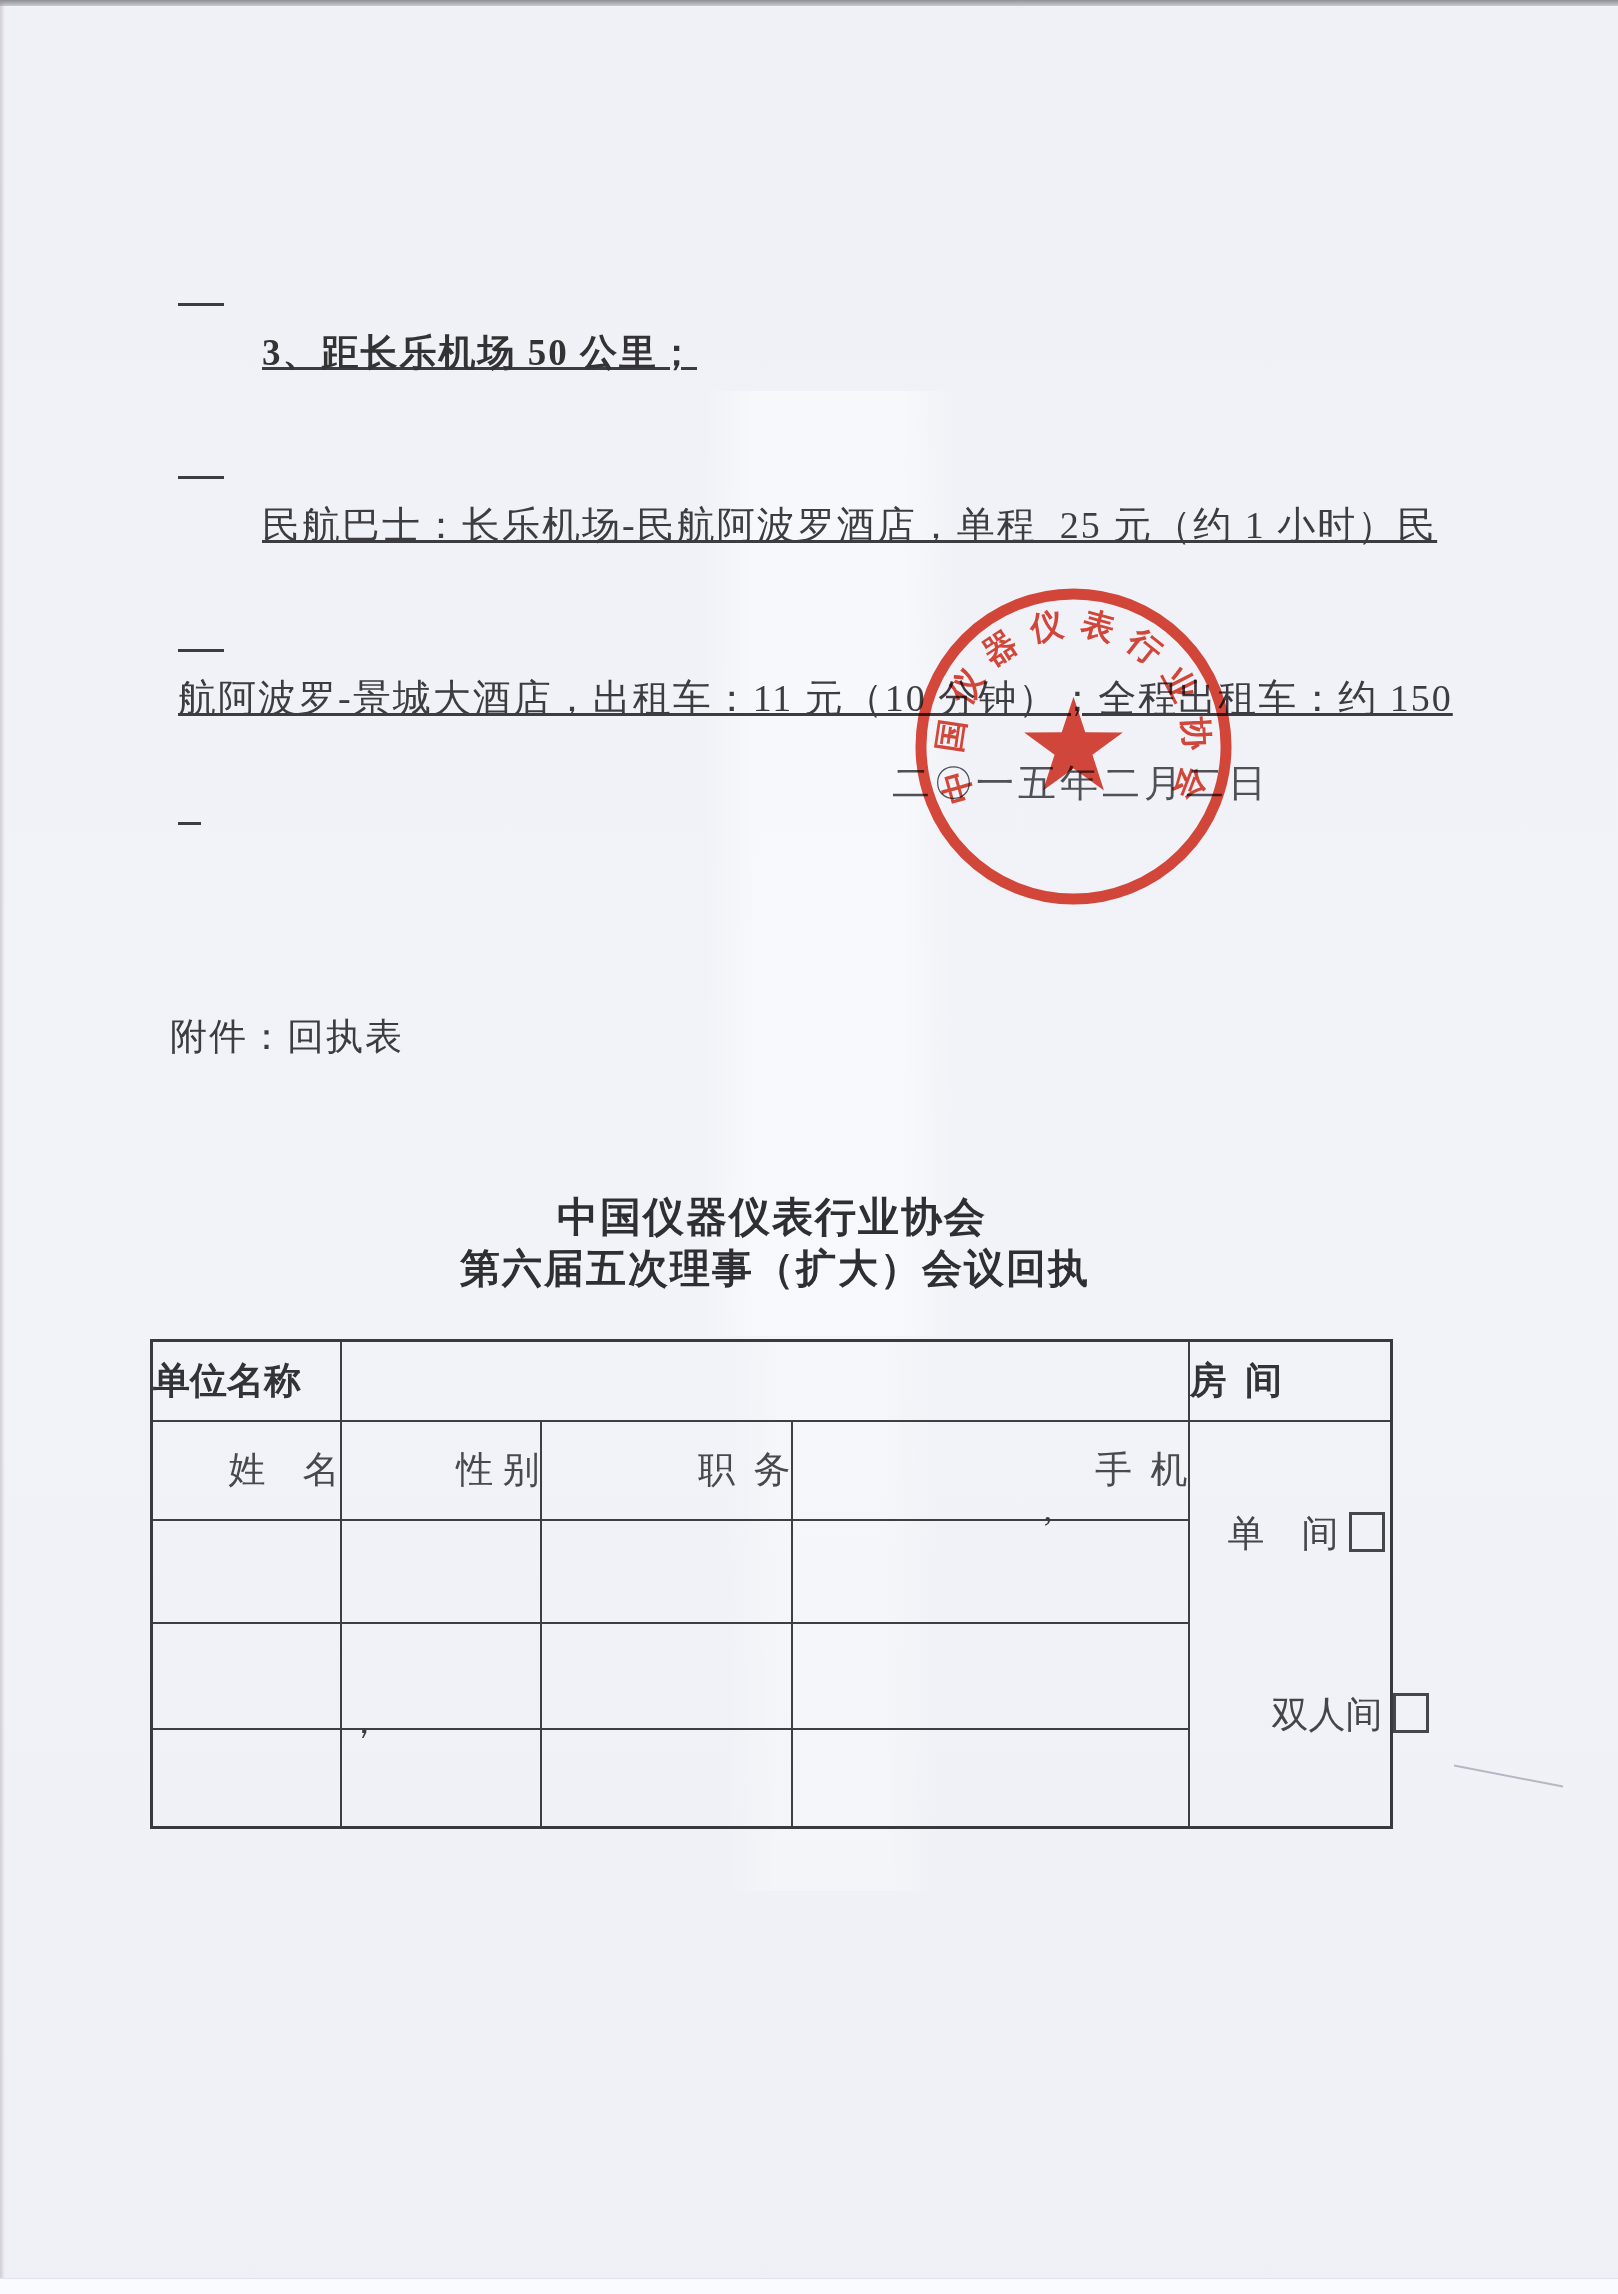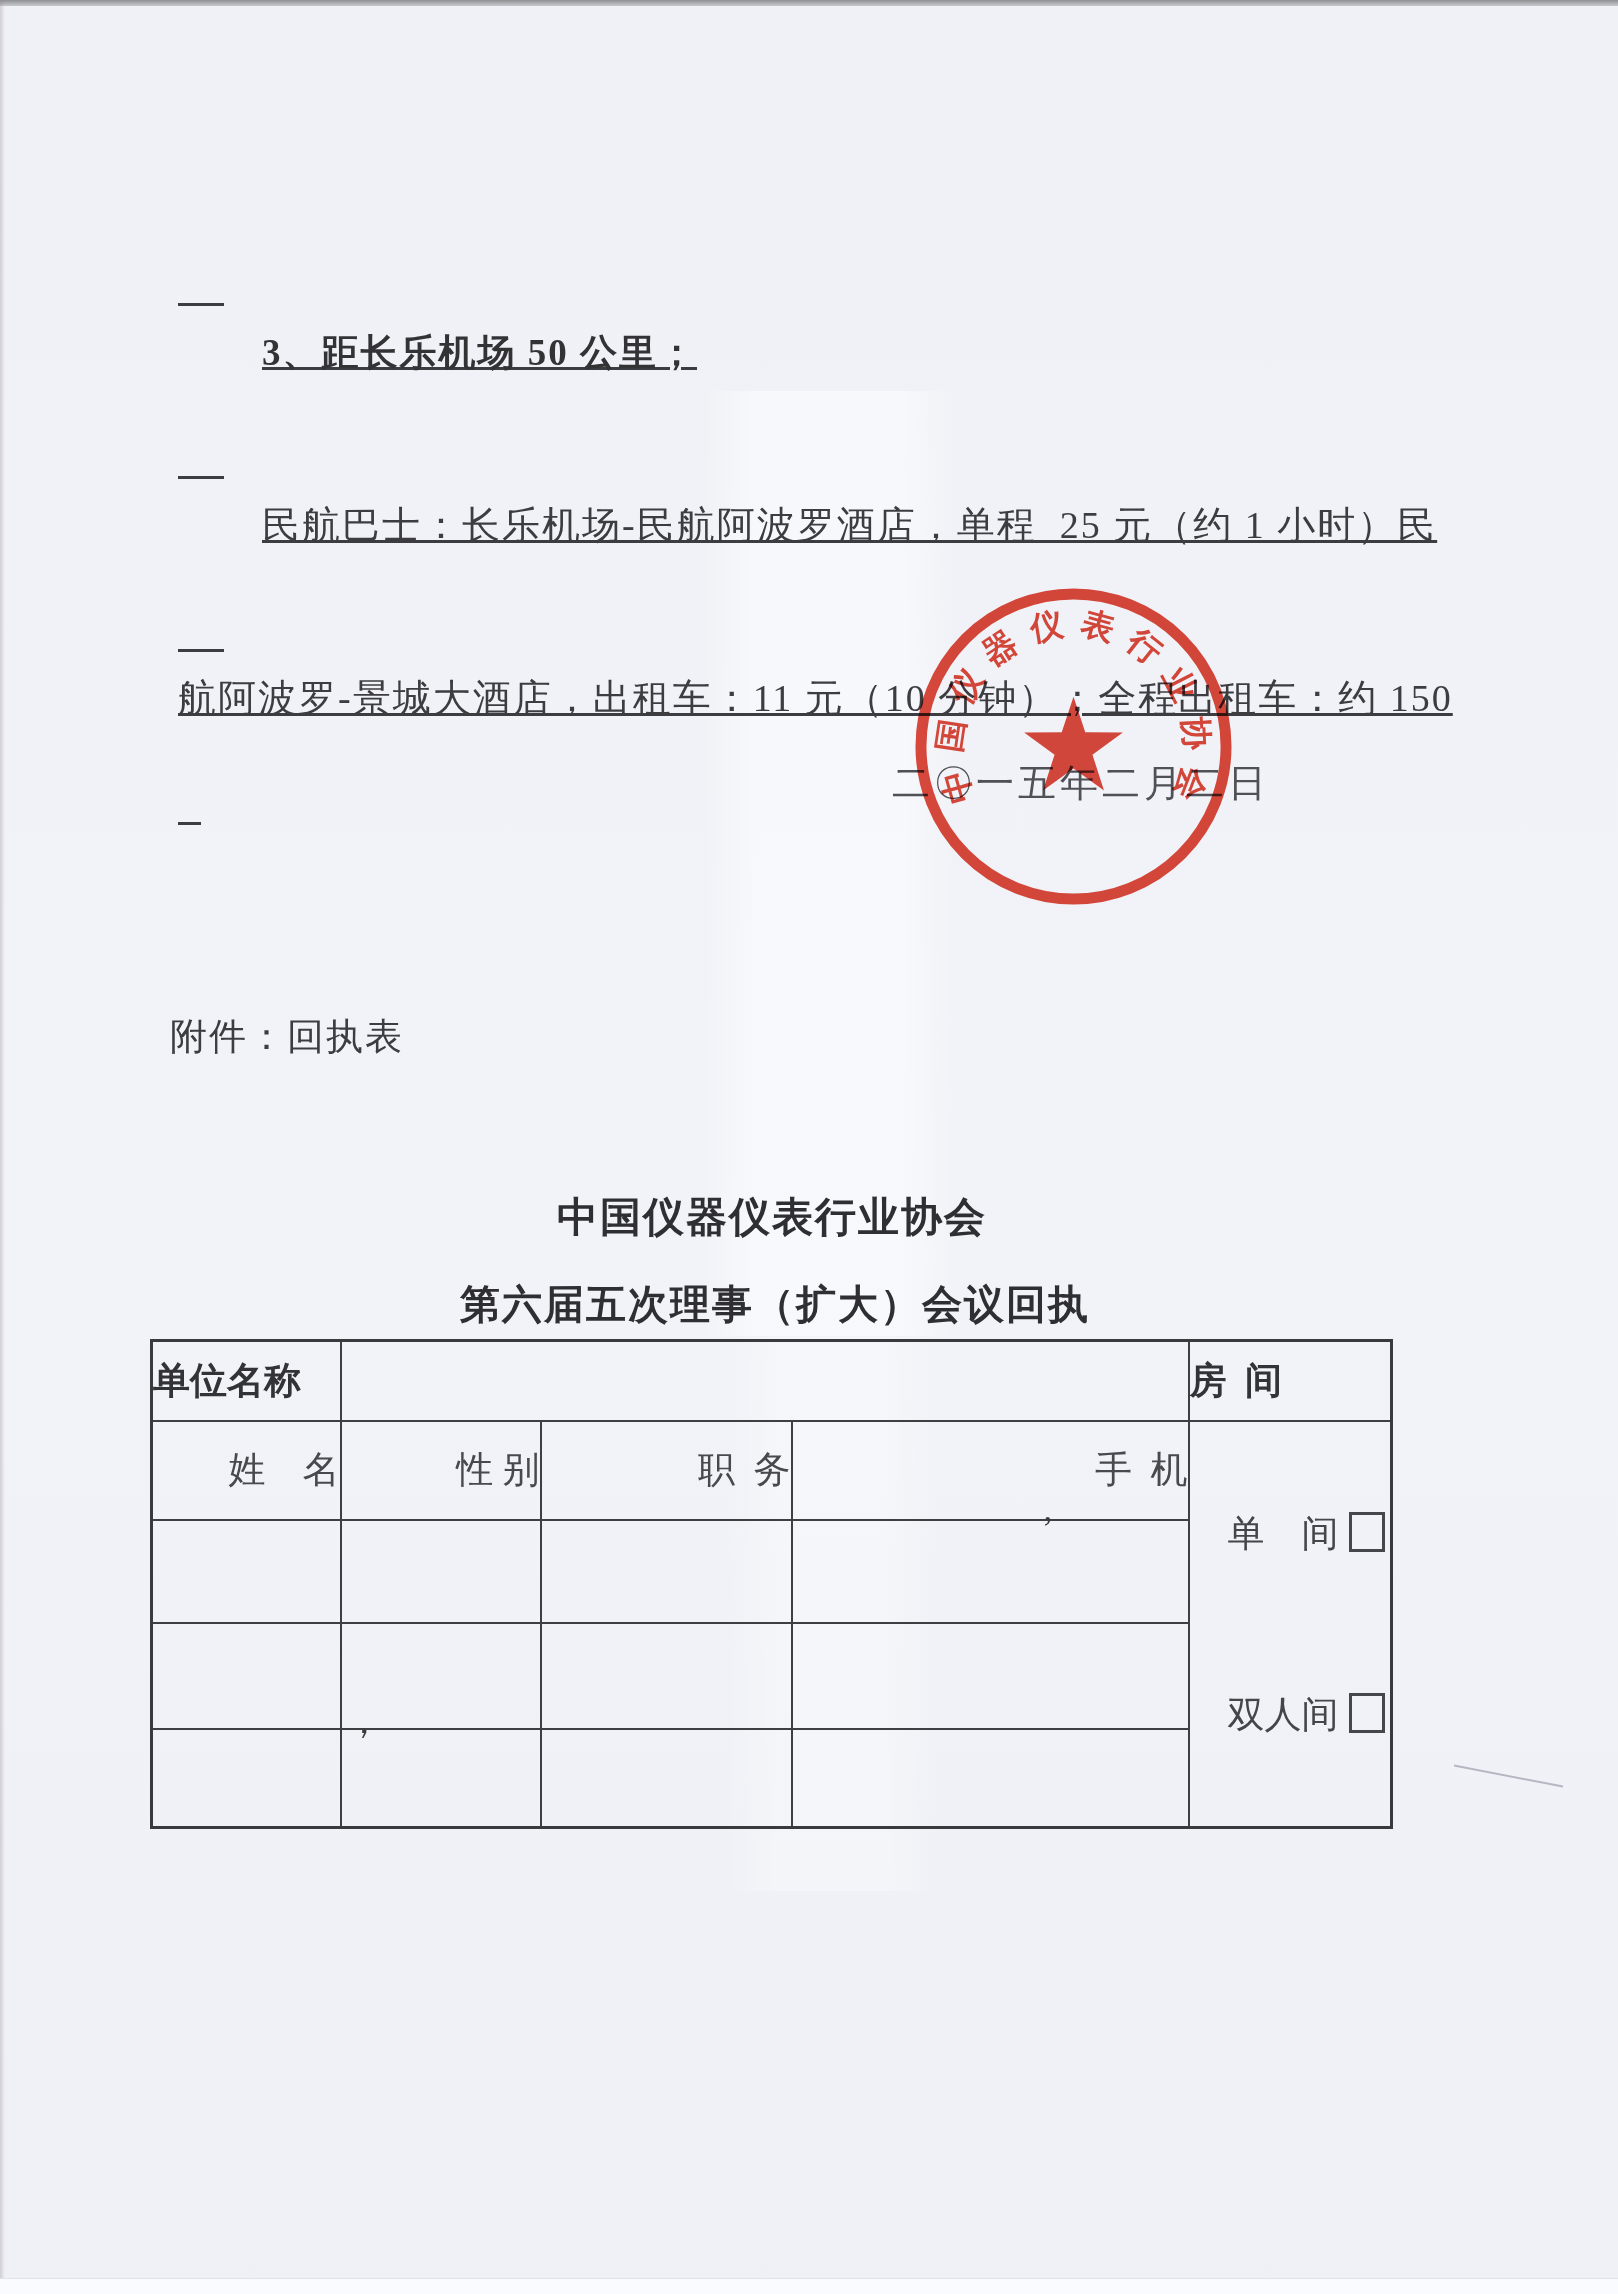--- a/index.html
+++ b/index.html
@@ -37,34 +37,34 @@
   .stamp{position:absolute;left:909px;top:582px;width:329px;height:329px;z-index:3;
     mix-blend-mode:multiply;opacity:.92;}
 
   .attachment{position:absolute;left:170px;top:1012px;font-size:37px;
     letter-spacing:2px;color:#3d3d41;}
 
   .form-head{position:absolute;left:0;top:1192px;width:1544px;text-align:center;
     color:#2f2f33;}
   .form-title{font-size:41px;font-weight:700;letter-spacing:2px;line-height:51px;}
   .form-subtitle{font-size:40px;font-weight:700;letter-spacing:2px;line-height:51px;
-    margin-top:36px;padding-left:6px;}
+    padding-left:6px;}
 
   
   table.reply{position:absolute;left:150px;top:1339px;width:1241px;
     border-collapse:collapse;table-layout:fixed;color:#45454a;}
   table.reply td{border:2px solid #3f3f43;padding:0;font-size:37px;
     vertical-align:middle;white-space:pre;}
   table.reply{border:3px solid #3a3a3e;}
   td.unit-hd{font-weight:700;font-size:38px;color:#333337;padding-left:16px;text-align:left;}
   td.room-hd{font-weight:700;font-size:38px;color:#333337;text-align:left;}
   td.person-hd{text-align:right;color:#48484d;}
   td.room-cell{vertical-align:middle;}
   .room-opt{padding-left:38px;line-height:51px;font-size:37px;color:#45454a;}
-  .room-opt + .room-opt{margin-top:44px;}
+  .room-opt + .room-opt{margin-top:44px;margin-left:44px;}
   .cbox{display:inline-block;width:30px;height:34px;border:3px solid #46464b;
     margin-left:10px;vertical-align:-6px;background:transparent;}
 </style>
 </head>
 <body>
 
 <div class="page">
 
   <div class="edge-top"></div>
   <div class="edge-left"></div>

